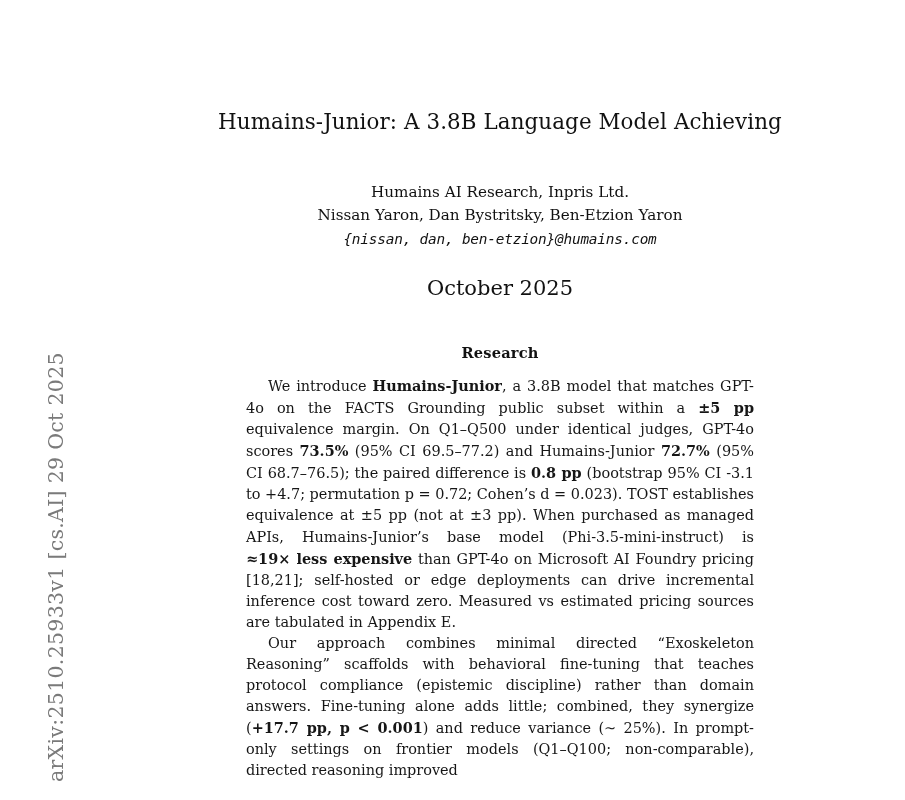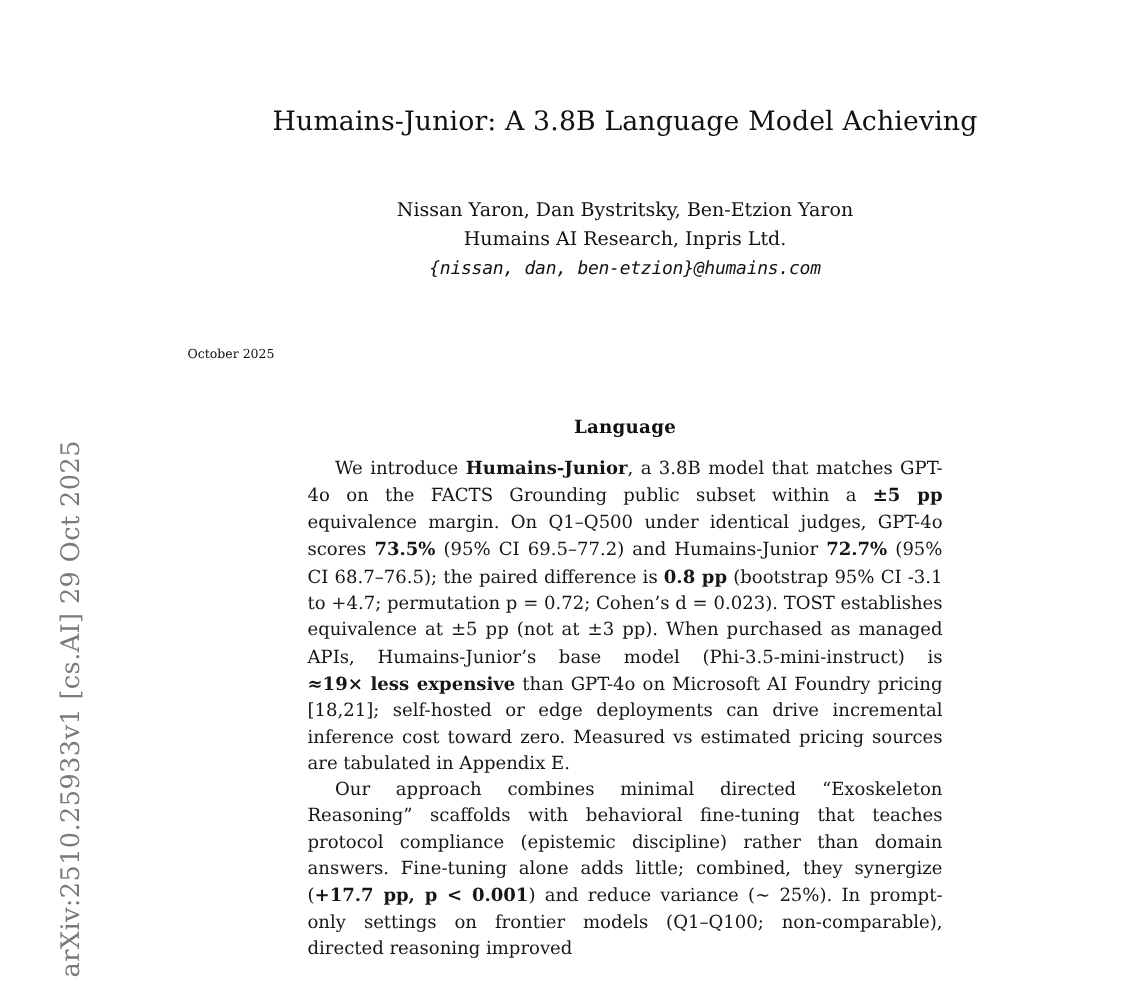--- a/index.html
+++ b/index.html
@@ -44,21 +44,21 @@
     position: absolute;
     left: 150px;
     top: 0;
     width: 700px;
     height: 800px;
   }
 
   
   #paper-title {
     margin: 0;
-    padding-top: 80px;
+    padding-top: 104px;
     text-align: center;
     font-size: 21.4px;
     font-weight: normal;
     line-height: 36.4px;
     letter-spacing: 0.1px;
     color: #111111;
   }
   #paper-title .tline { display: block; }
 
   
@@ -74,22 +74,23 @@
     display: block;
     font-family: "DejaVu Sans Mono", "Liberation Mono", monospace;
     font-size: 14.4px;
     letter-spacing: -0.2px;
     margin-top: 1px;
     font-style: italic;
   }
 
   
   #paper-date {
-    margin-top: 52px;
-    font-size: 10px;
+    margin-top: 26px;
+    text-align: center;
+    font-size: 21px;
     color: #111111;
   }
 
   
   #abstract-section {
     margin-top: 44px;
   }
   #abstract-heading {
     text-align: center;
     font-size: 14.6px;
@@ -121,29 +122,29 @@
   <span class="stamp-text">arXiv:2510.25933v1  [cs.AI]  29 Oct 2025</span>
 </div>
 
 <div id="page-column">
 
   <h1 id="paper-title">
     <span class="tline">Humains-Junior: A 3.8B Language Model Achieving</span>
   </h1>
 
   <div id="author-block">
+    <span class="aline">Humains AI Research, Inpris Ltd.</span>
     <span class="aline">Nissan Yaron, Dan Bystritsky, Ben-Etzion Yaron</span>
-    <span class="aline">Humains AI Research, Inpris Ltd.</span>
     <span id="author-email">{nissan, dan, ben-etzion}@humains.com</span>
   </div>
 
   <div id="paper-date">October 2025</div>
 
   <section id="abstract-section">
-    <div id="abstract-heading">Language</div>
+    <div id="abstract-heading">Research</div>
 
     <div id="abstract-body">
       <p><span>We introduce </span><b>Humains-Junior</b><span>, a 3.8B model that matches GPT-4o on the FACTS Grounding public subset within a </span><b class="nowrap">±5 pp</b><span> equivalence margin. On Q1–Q500 under identical judges, GPT-4o scores </span><b>73.5%</b><span> (95% CI 69.5–77.2) and Humains-Junior </span><b>72.7%</b><span> (95% CI 68.7–76.5); the paired difference is </span><b class="nowrap">0.8 pp</b><span> (bootstrap 95% CI -3.1 to +4.7; permutation p = 0.72; Cohen’s d = 0.023). TOST establishes equivalence at ±5 pp (not at ±3 pp). When purchased as managed APIs, Humains-Junior’s base model (Phi-3.5-mini-instruct) is </span><b class="nowrap">≈19× less expensive</b><span> than GPT-4o on Microsoft AI Foundry pricing [18,21]; self-hosted or edge deployments can drive incremental inference cost toward zero. Measured vs estimated pricing sources are tabulated in Appendix E.</span></p>
 
       <p><span>Our approach combines minimal directed “Exoskeleton Reasoning” scaffolds with behavioral fine-tuning that teaches protocol compliance (epistemic discipline) rather than domain answers. Fine-tuning alone adds little; combined, they synergize (</span><b class="nowrap">+17.7 pp, p &lt; 0.001</b><span>) and reduce variance (∼ 25%). In prompt-only settings on frontier models (Q1–Q100; non-comparable), directed reasoning improved </span></p>
     </div>
   </section>
 
 </div>
 

